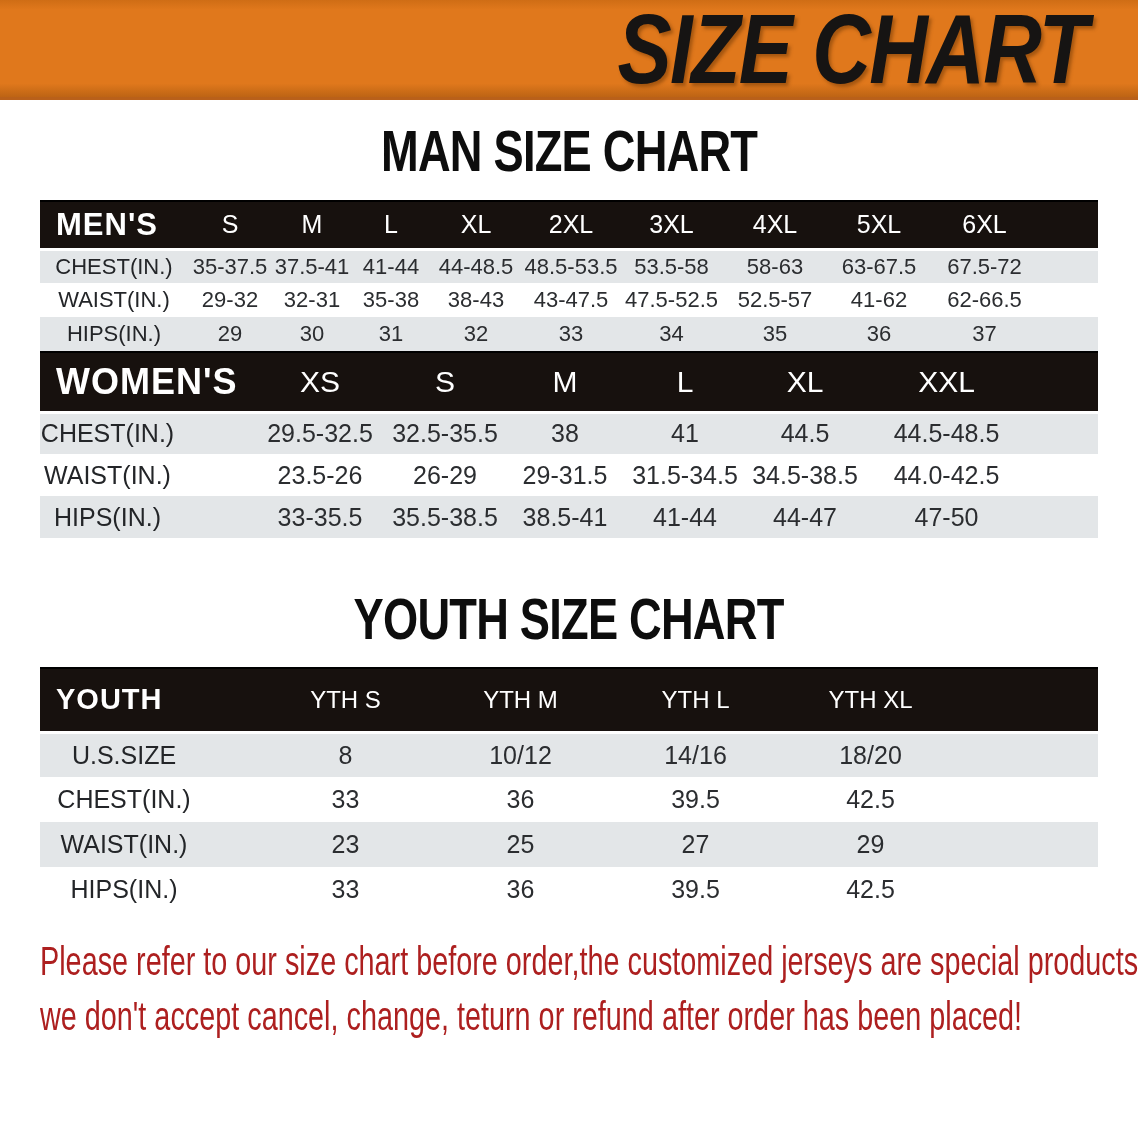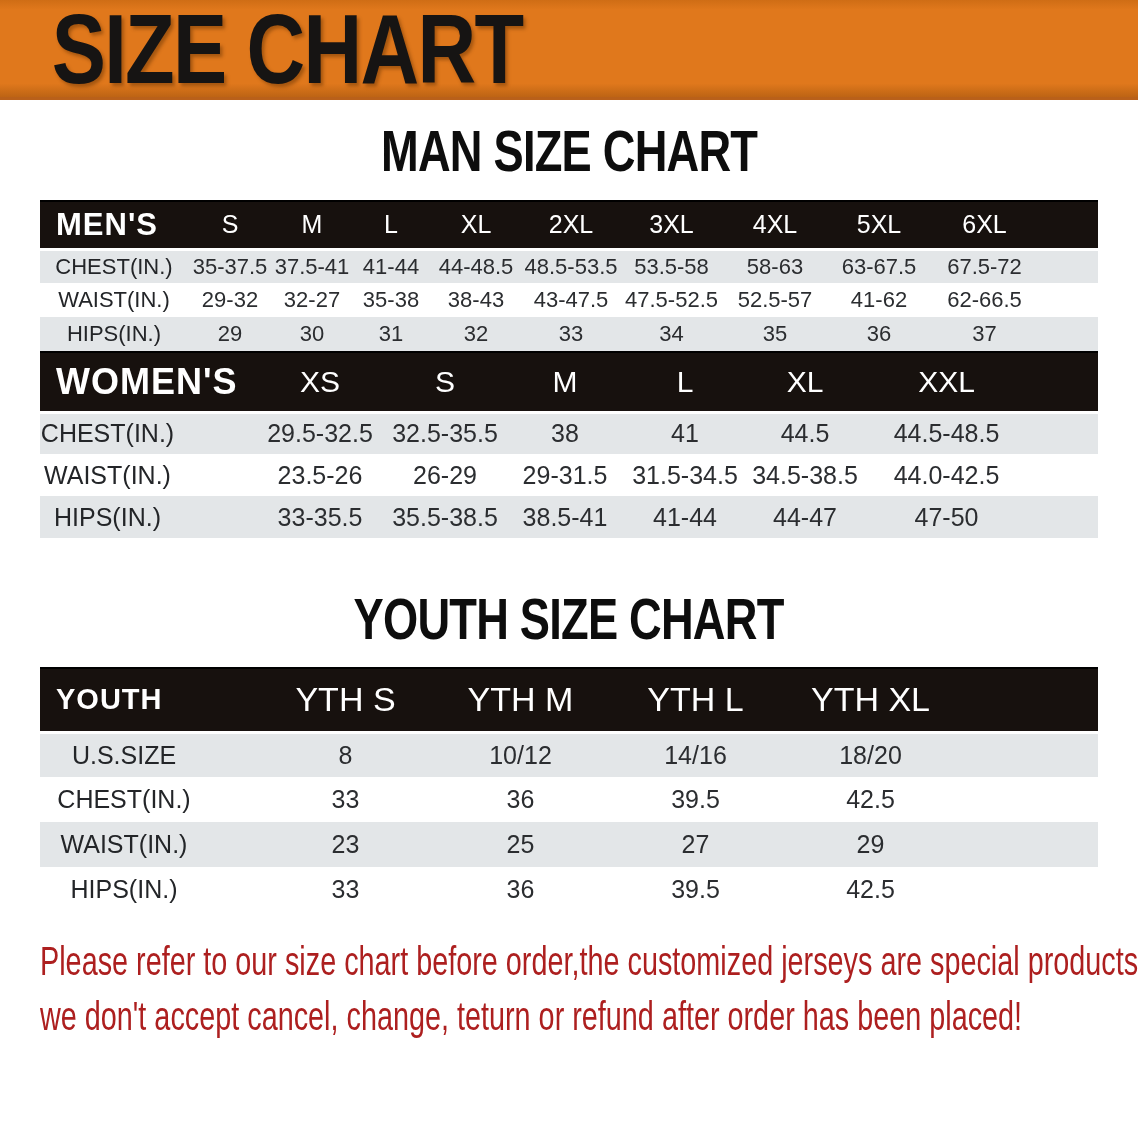--- a/index.html
+++ b/index.html
@@ -22,21 +22,22 @@
     color: var(--ink);
   }
 
   
   .banner {
     height: 100px;
     background: linear-gradient(180deg, #cf6d15 0%, var(--accent) 10%, var(--accent) 86%, #bd6414 100%);
     border-bottom: 3px solid #b9601a;
     display: flex;
     align-items: center;
-    justify-content: flex-start;
+    justify-content: flex-end;
+    font-style: italic;
   }
   .banner-title {
     display: inline-block;
     font-size: 99px;
     line-height: 92px;
     font-weight: bold;
     letter-spacing: -2px;
     color: #161413;
     transform: scaleX(0.82);
     transform-origin: center;
@@ -106,21 +107,21 @@
   .tbl-women thead tr { height: 60px; }
   .tbl-women thead th { font-size: 30px; }
   .tbl-women thead th.corner { font-size: 36px; }
   .tbl-women tbody tr { height: 42px; }
   .tbl-women tbody td { font-size: 25px; }
   .tbl-women th:last-child, .tbl-women td:last-child { padding-right: 70px; }
   .tbl-women tbody td.rowlabel { padding-right: 80px; }
 
   
   .tbl-youth thead tr { height: 64px; }
-  .tbl-youth thead th { font-size: 34px; }
+  .tbl-youth thead th { font-size: 24px; }
   .tbl-youth thead th.corner { font-size: 29px; }
   .tbl-youth tbody tr { height: 45px; }
   .tbl-youth tbody td { font-size: 25px; }
   .tbl-youth th:last-child, .tbl-youth td:last-child { padding-right: 140px; }
   .tbl-youth tbody td.rowlabel { padding-right: 50px; }
 
   
   .note {
     margin: 26px 0 0 40px;
   }
@@ -186,21 +187,21 @@
             <td>44-48.5</td>
             <td>48.5-53.5</td>
             <td>53.5-58</td>
             <td>58-63</td>
             <td>63-67.5</td>
             <td>67.5-72</td>
           </tr>
           <tr>
             <td class="rowlabel">WAIST(IN.)</td>
             <td>29-32</td>
-            <td>32-27</td>
+            <td>32-31</td>
             <td>35-38</td>
             <td>38-43</td>
             <td>43-47.5</td>
             <td>47.5-52.5</td>
             <td>52.5-57</td>
             <td>41-62</td>
             <td>62-66.5</td>
           </tr>
           <tr>
             <td class="rowlabel">HIPS(IN.)</td>

